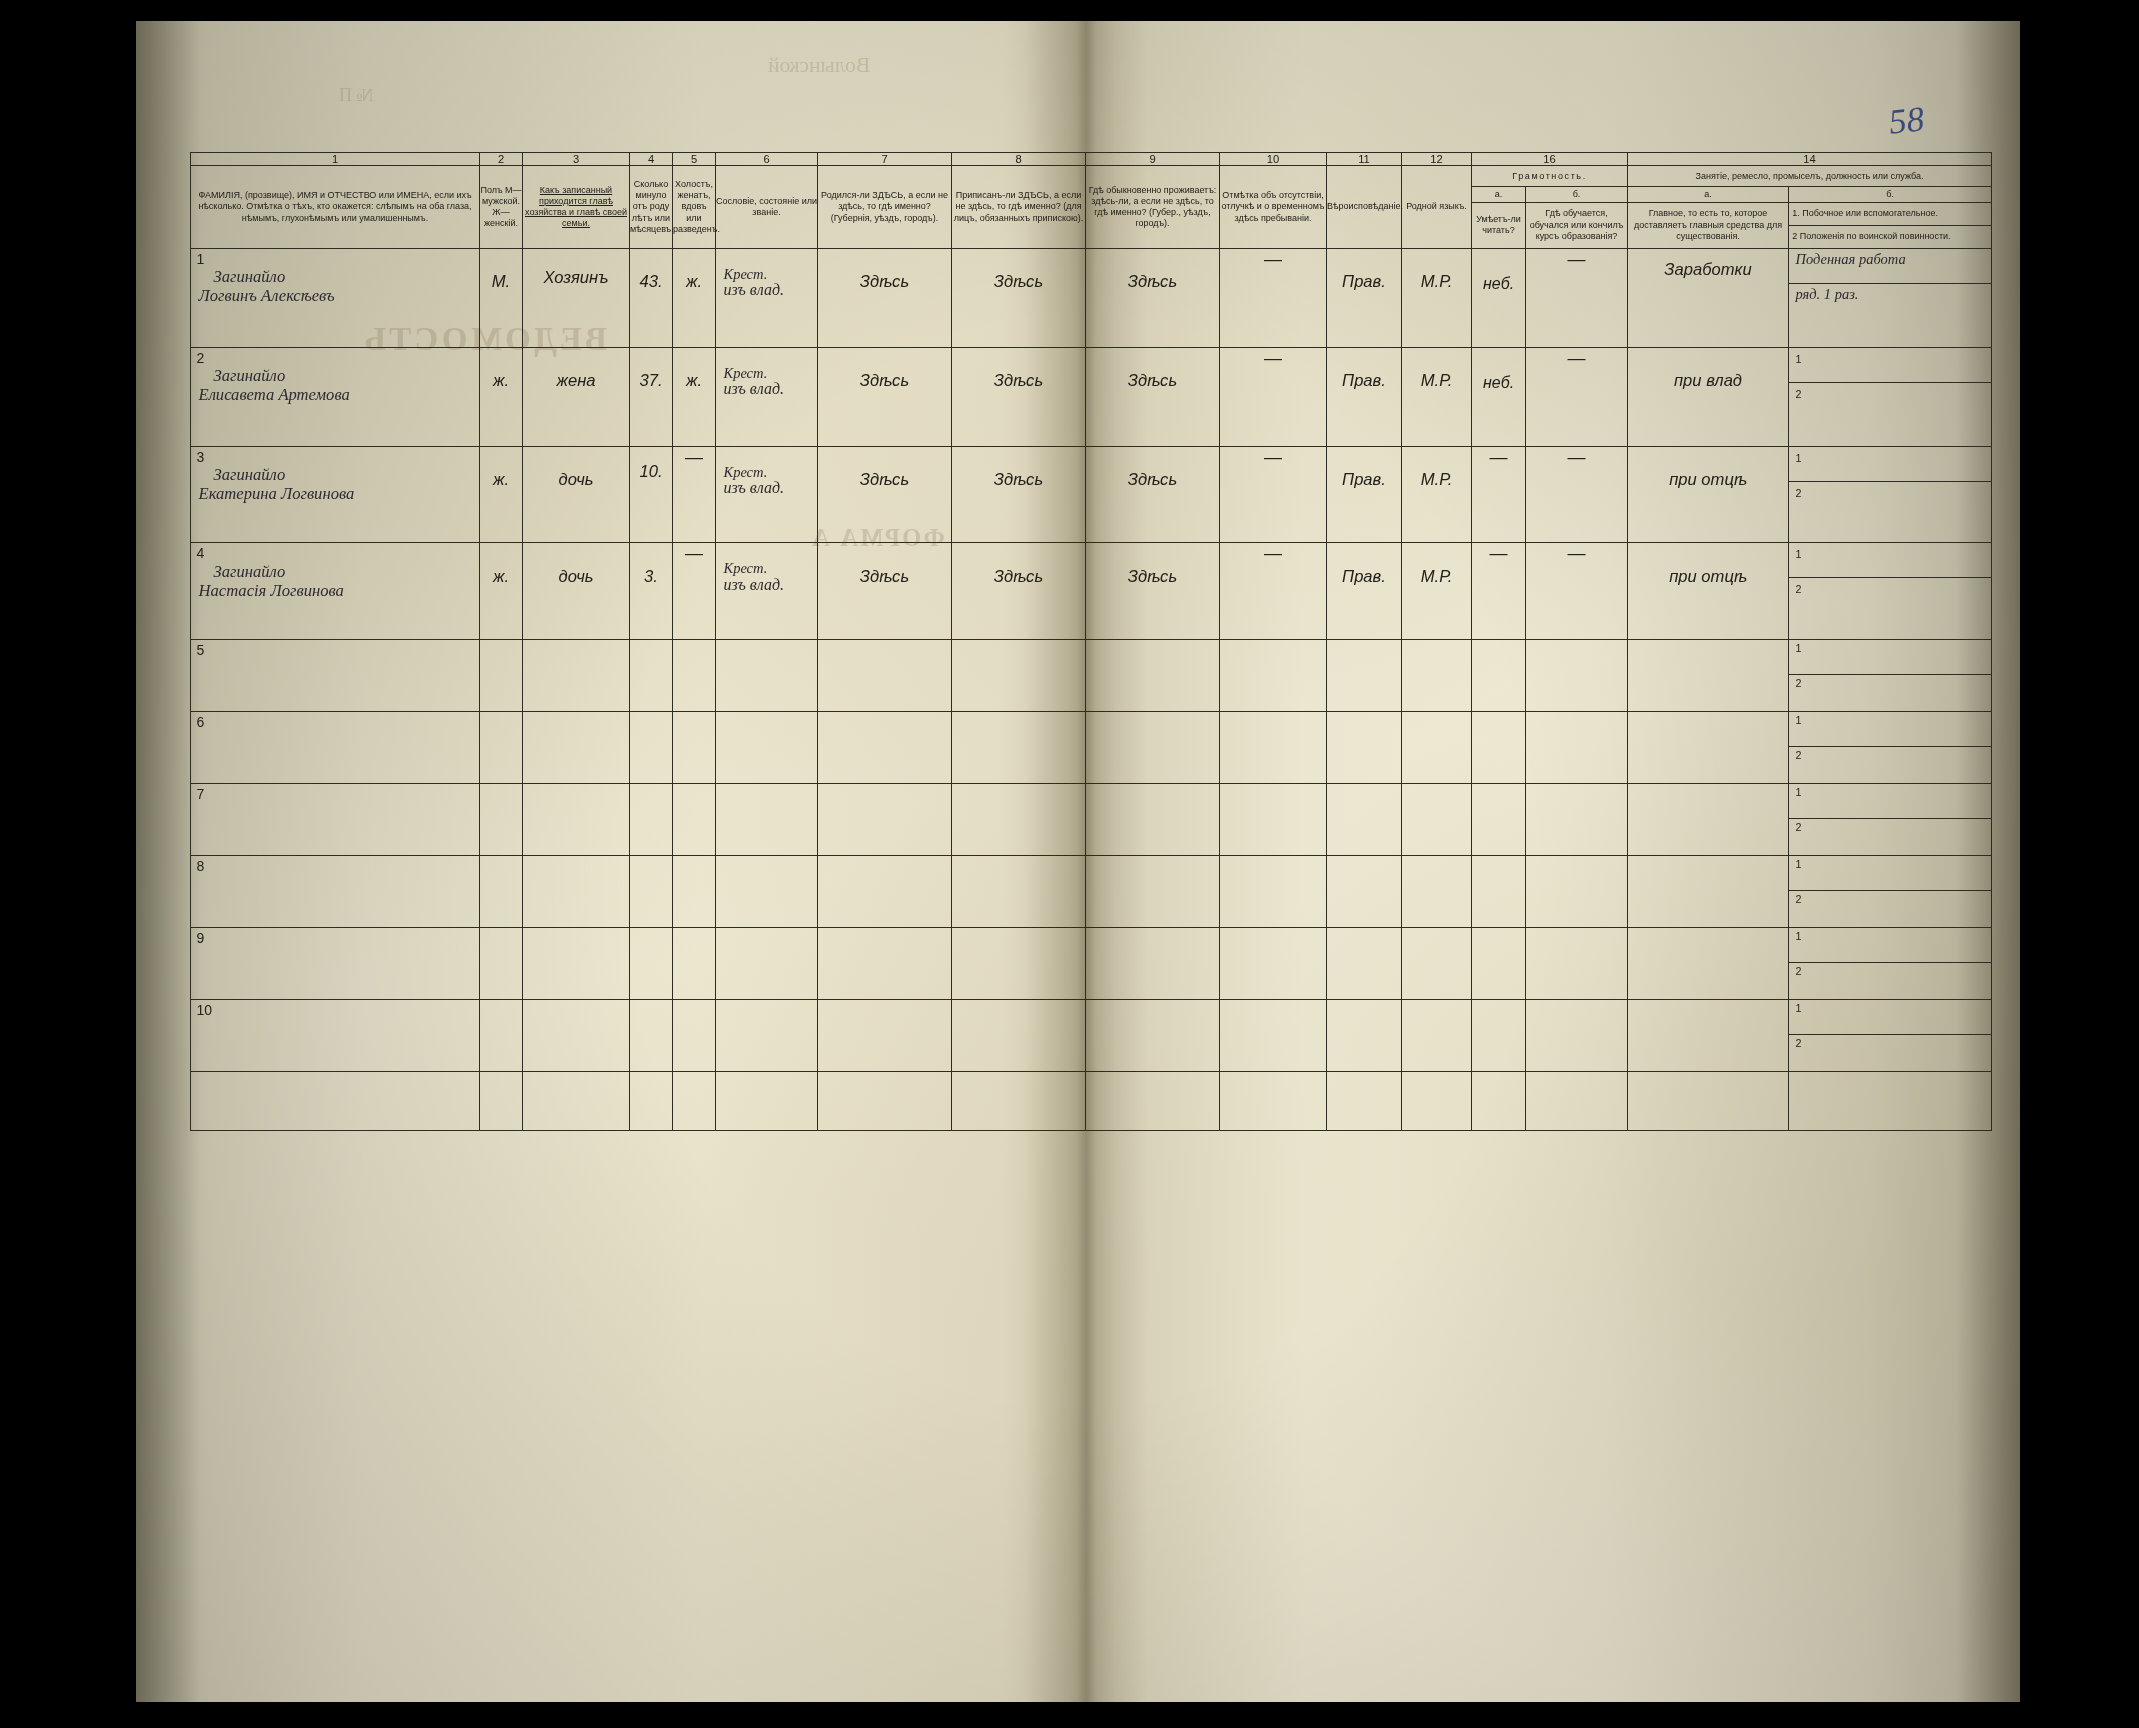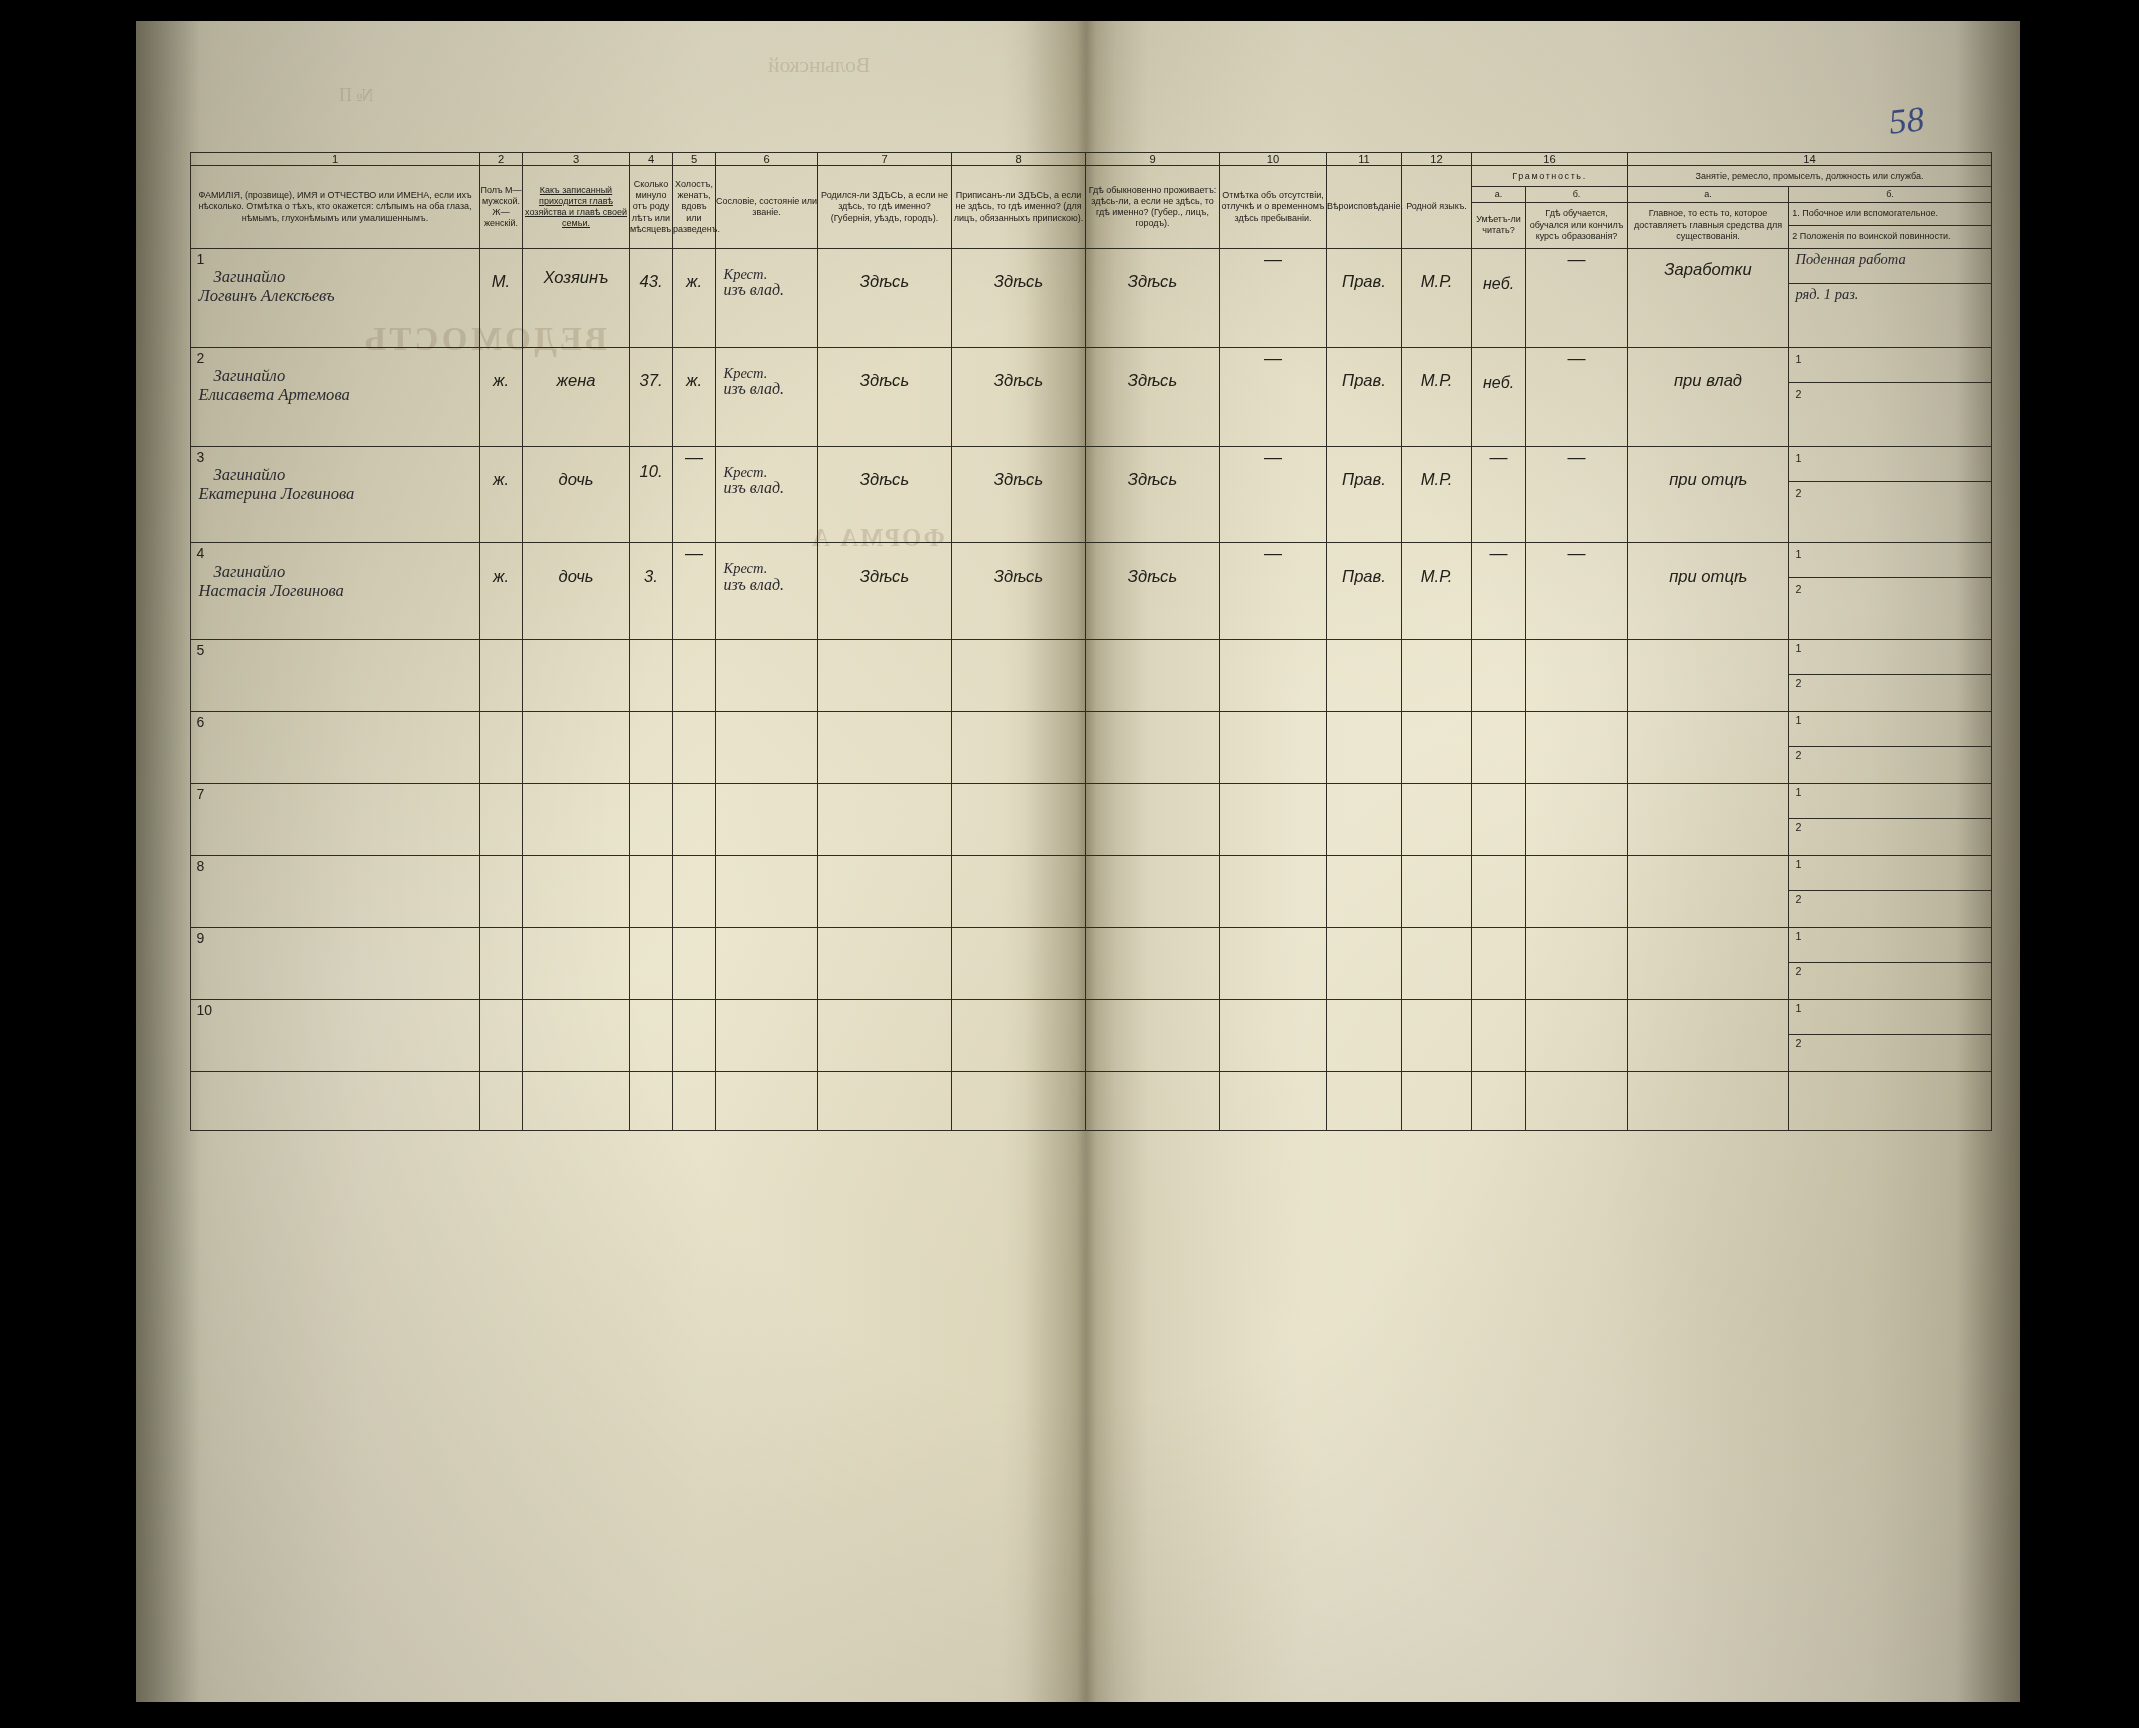--- a/index.html
+++ b/index.html
@@ -139,21 +139,21 @@
 
         <tr>
           <td rowspan="3" class="hdr" style="vertical-align:middle;">ФАМИЛІЯ, (прозвище), ИМЯ и ОТЧЕСТВО или ИМЕНА, если ихъ нѣсколько. Отмѣтка о тѣхъ, кто окажется: слѣпымъ на оба глаза, нѣмымъ, глухонѣмымъ или умалишеннымъ.</td>
           <td rowspan="3" class="hdr sm" style="vertical-align:middle;">Полъ М—мужской. Ж—женскій.</td>
           <td rowspan="3" class="hdr sm" style="vertical-align:middle;text-decoration:underline;">Какъ записанный приходится главѣ хозяйства и главѣ своей семьи.</td>
           <td rowspan="3" class="hdr sm" style="vertical-align:middle;">Сколько минуло отъ роду лѣтъ или мѣсяцевъ.</td>
           <td rowspan="3" class="hdr sm" style="vertical-align:middle;">Холостъ, женатъ, вдовъ или разведенъ.</td>
           <td rowspan="3" class="hdr sm" style="vertical-align:middle;">Сословіе, состояніе или званіе.</td>
           <td rowspan="3" class="hdr sm" style="vertical-align:middle;">Родился-ли ЗДѢСЬ, а если не здѣсь, то гдѣ именно? (Губернія, уѣздъ, городъ).</td>
           <td rowspan="3" class="hdr sm" style="vertical-align:middle;">Приписанъ-ли ЗДѢСЬ, а если не здѣсь, то гдѣ именно? (для лицъ, обязанныхъ припискою).</td>
-          <td rowspan="3" class="hdr sm" style="vertical-align:middle;">Гдѣ обыкновенно проживаетъ: здѣсь-ли, а если не здѣсь, то гдѣ именно? (Губер., лицъ, городъ).</td>
+          <td rowspan="3" class="hdr sm" style="vertical-align:middle;">Гдѣ обыкновенно проживаетъ: здѣсь-ли, а если не здѣсь, то гдѣ именно? (Губер., уѣздъ, городъ).</td>
           <td rowspan="3" class="hdr sm" style="vertical-align:middle;">Отмѣтка объ отсутствіи, отлучкѣ и о временномъ здѣсь пребываніи.</td>
           <td rowspan="3" class="hdr sm" style="vertical-align:middle;">Вѣроисповѣданіе.</td>
           <td rowspan="3" class="hdr sm" style="vertical-align:middle;">Родной языкъ.</td>
           <td colspan="2" class="hdr big" style="padding:4.3px 0 4.3px;letter-spacing:1.6px;">Грамотность.</td>
           <td colspan="2" class="hdr big" style="padding:4.3px 0 4.3px;">Занятіе, ремесло, промыселъ, должность или служба.</td>
         </tr>
         <tr>
           <td class="hdr sm" style="padding:1.6px 0;">а.</td>
           <td class="hdr sm" style="padding:1.6px 0;">б.</td>
           <td class="hdr sm" style="padding:1.6px 0;">а.</td>

